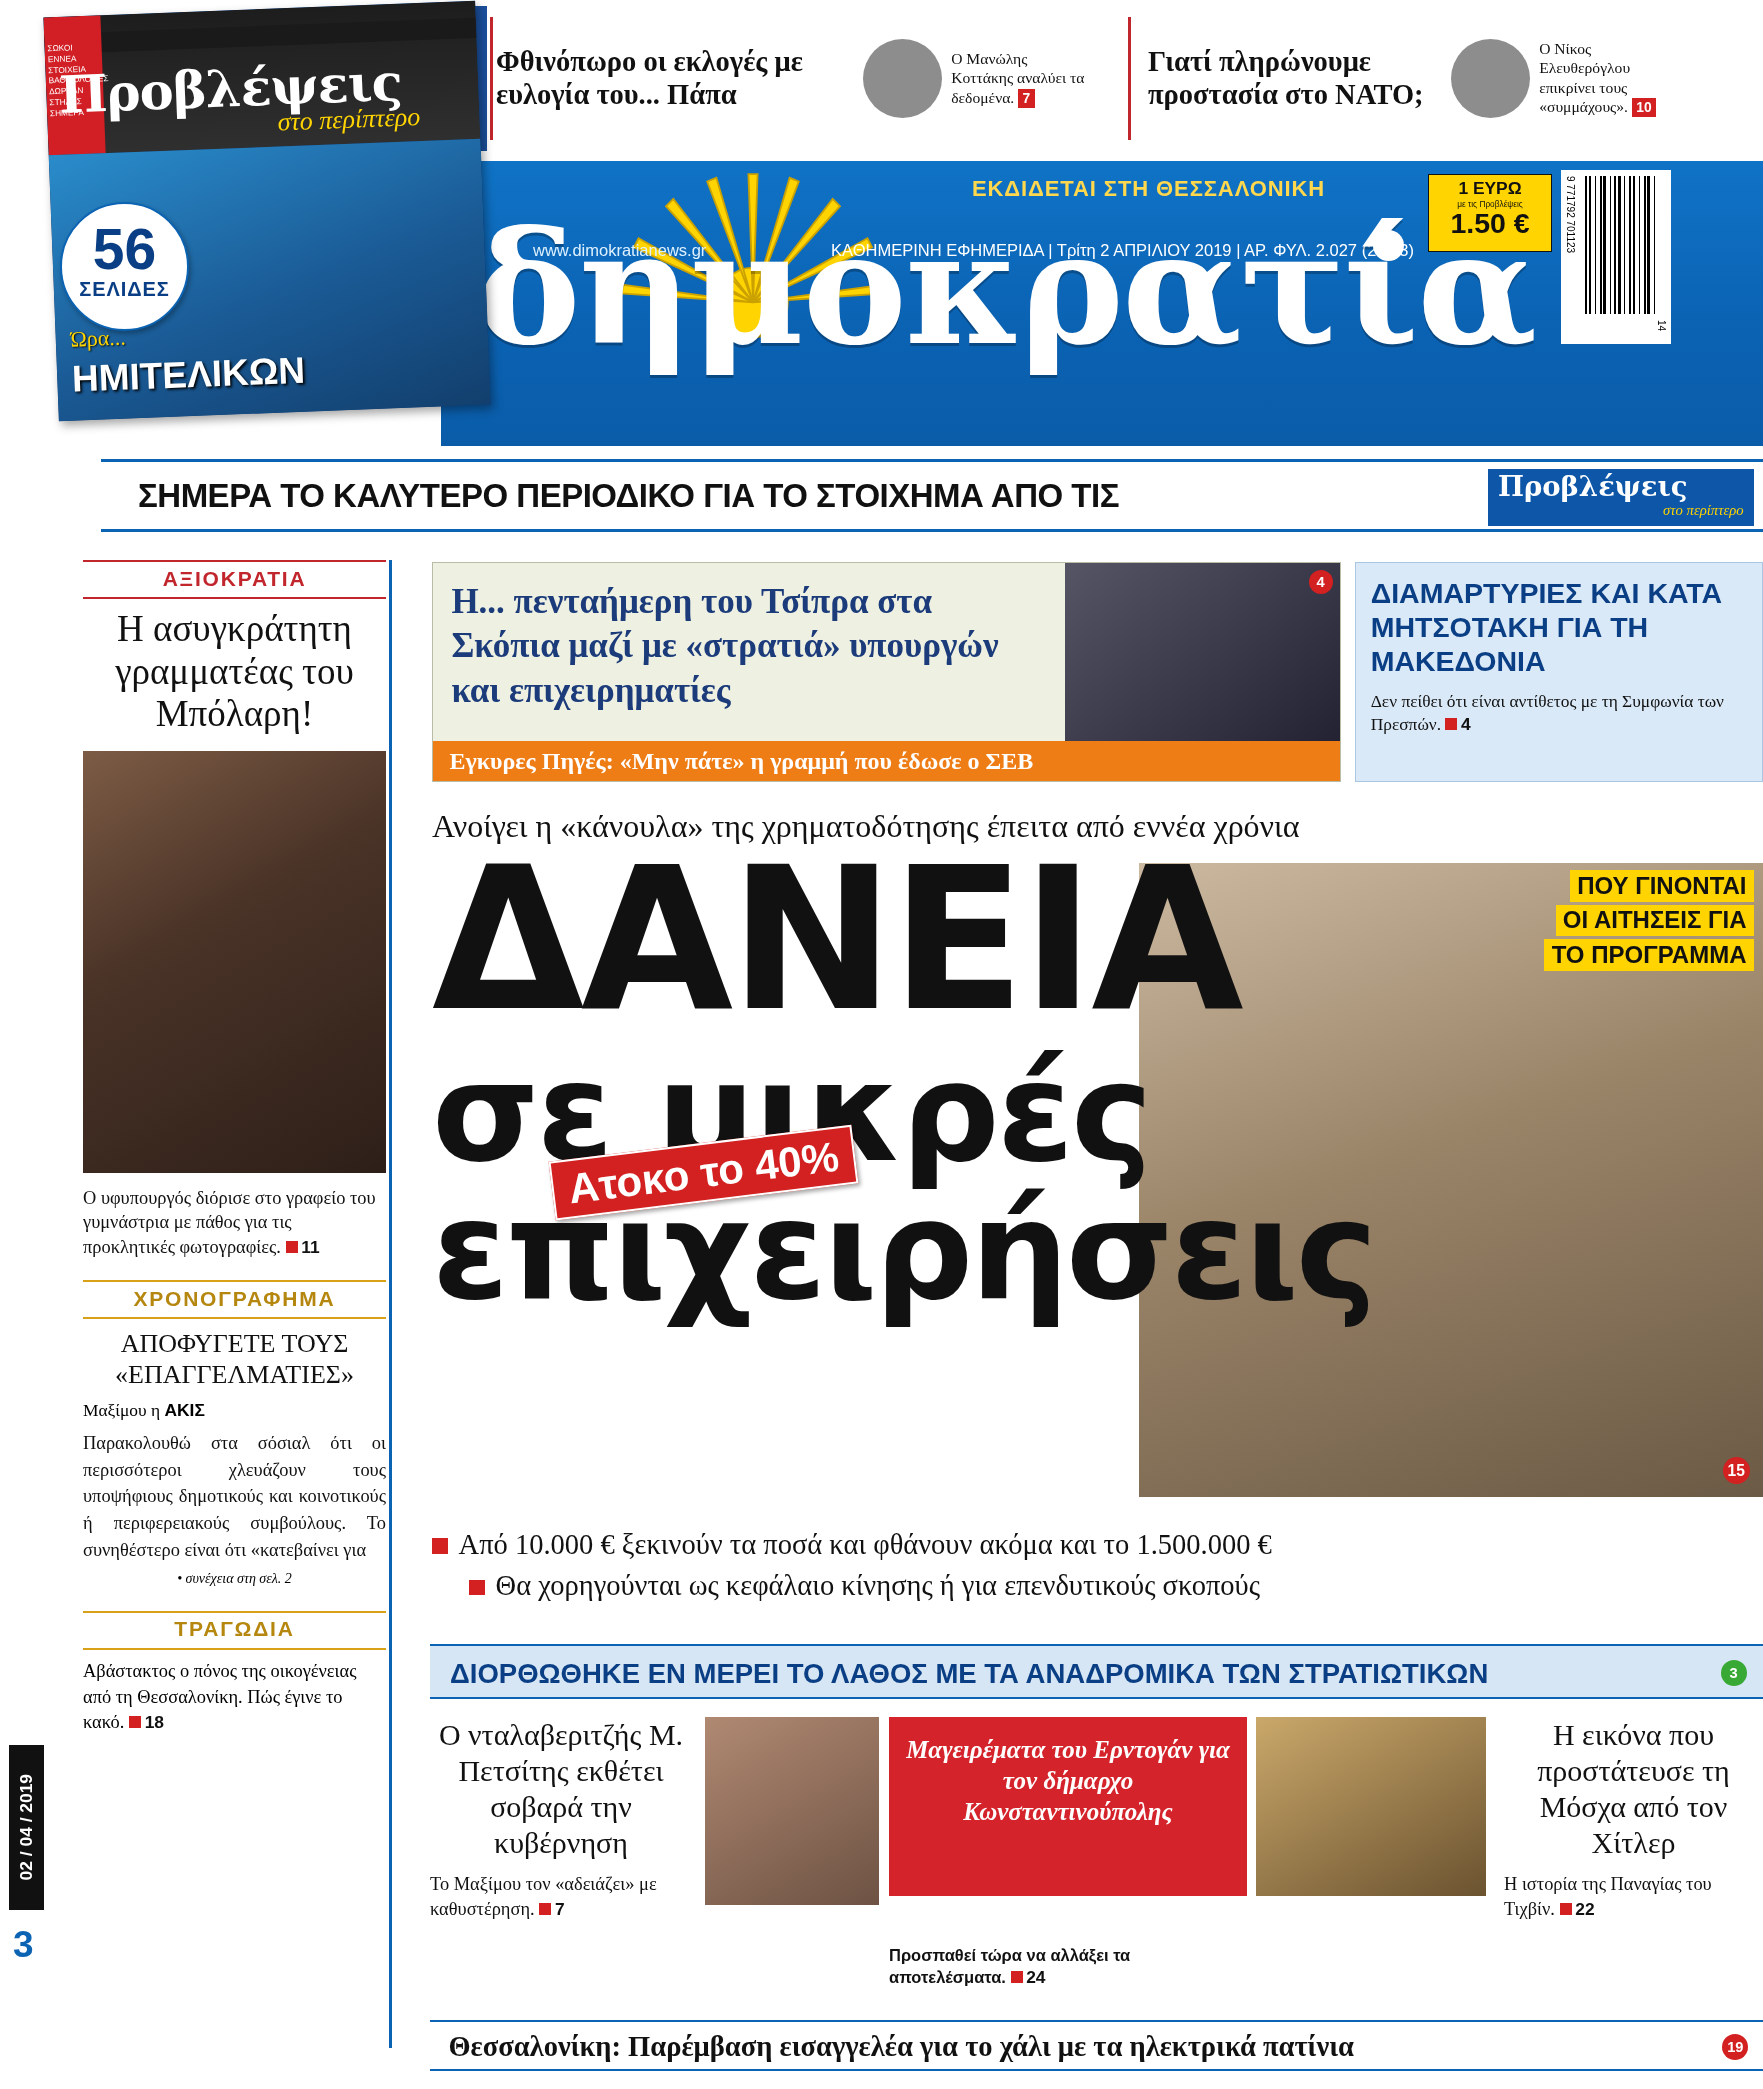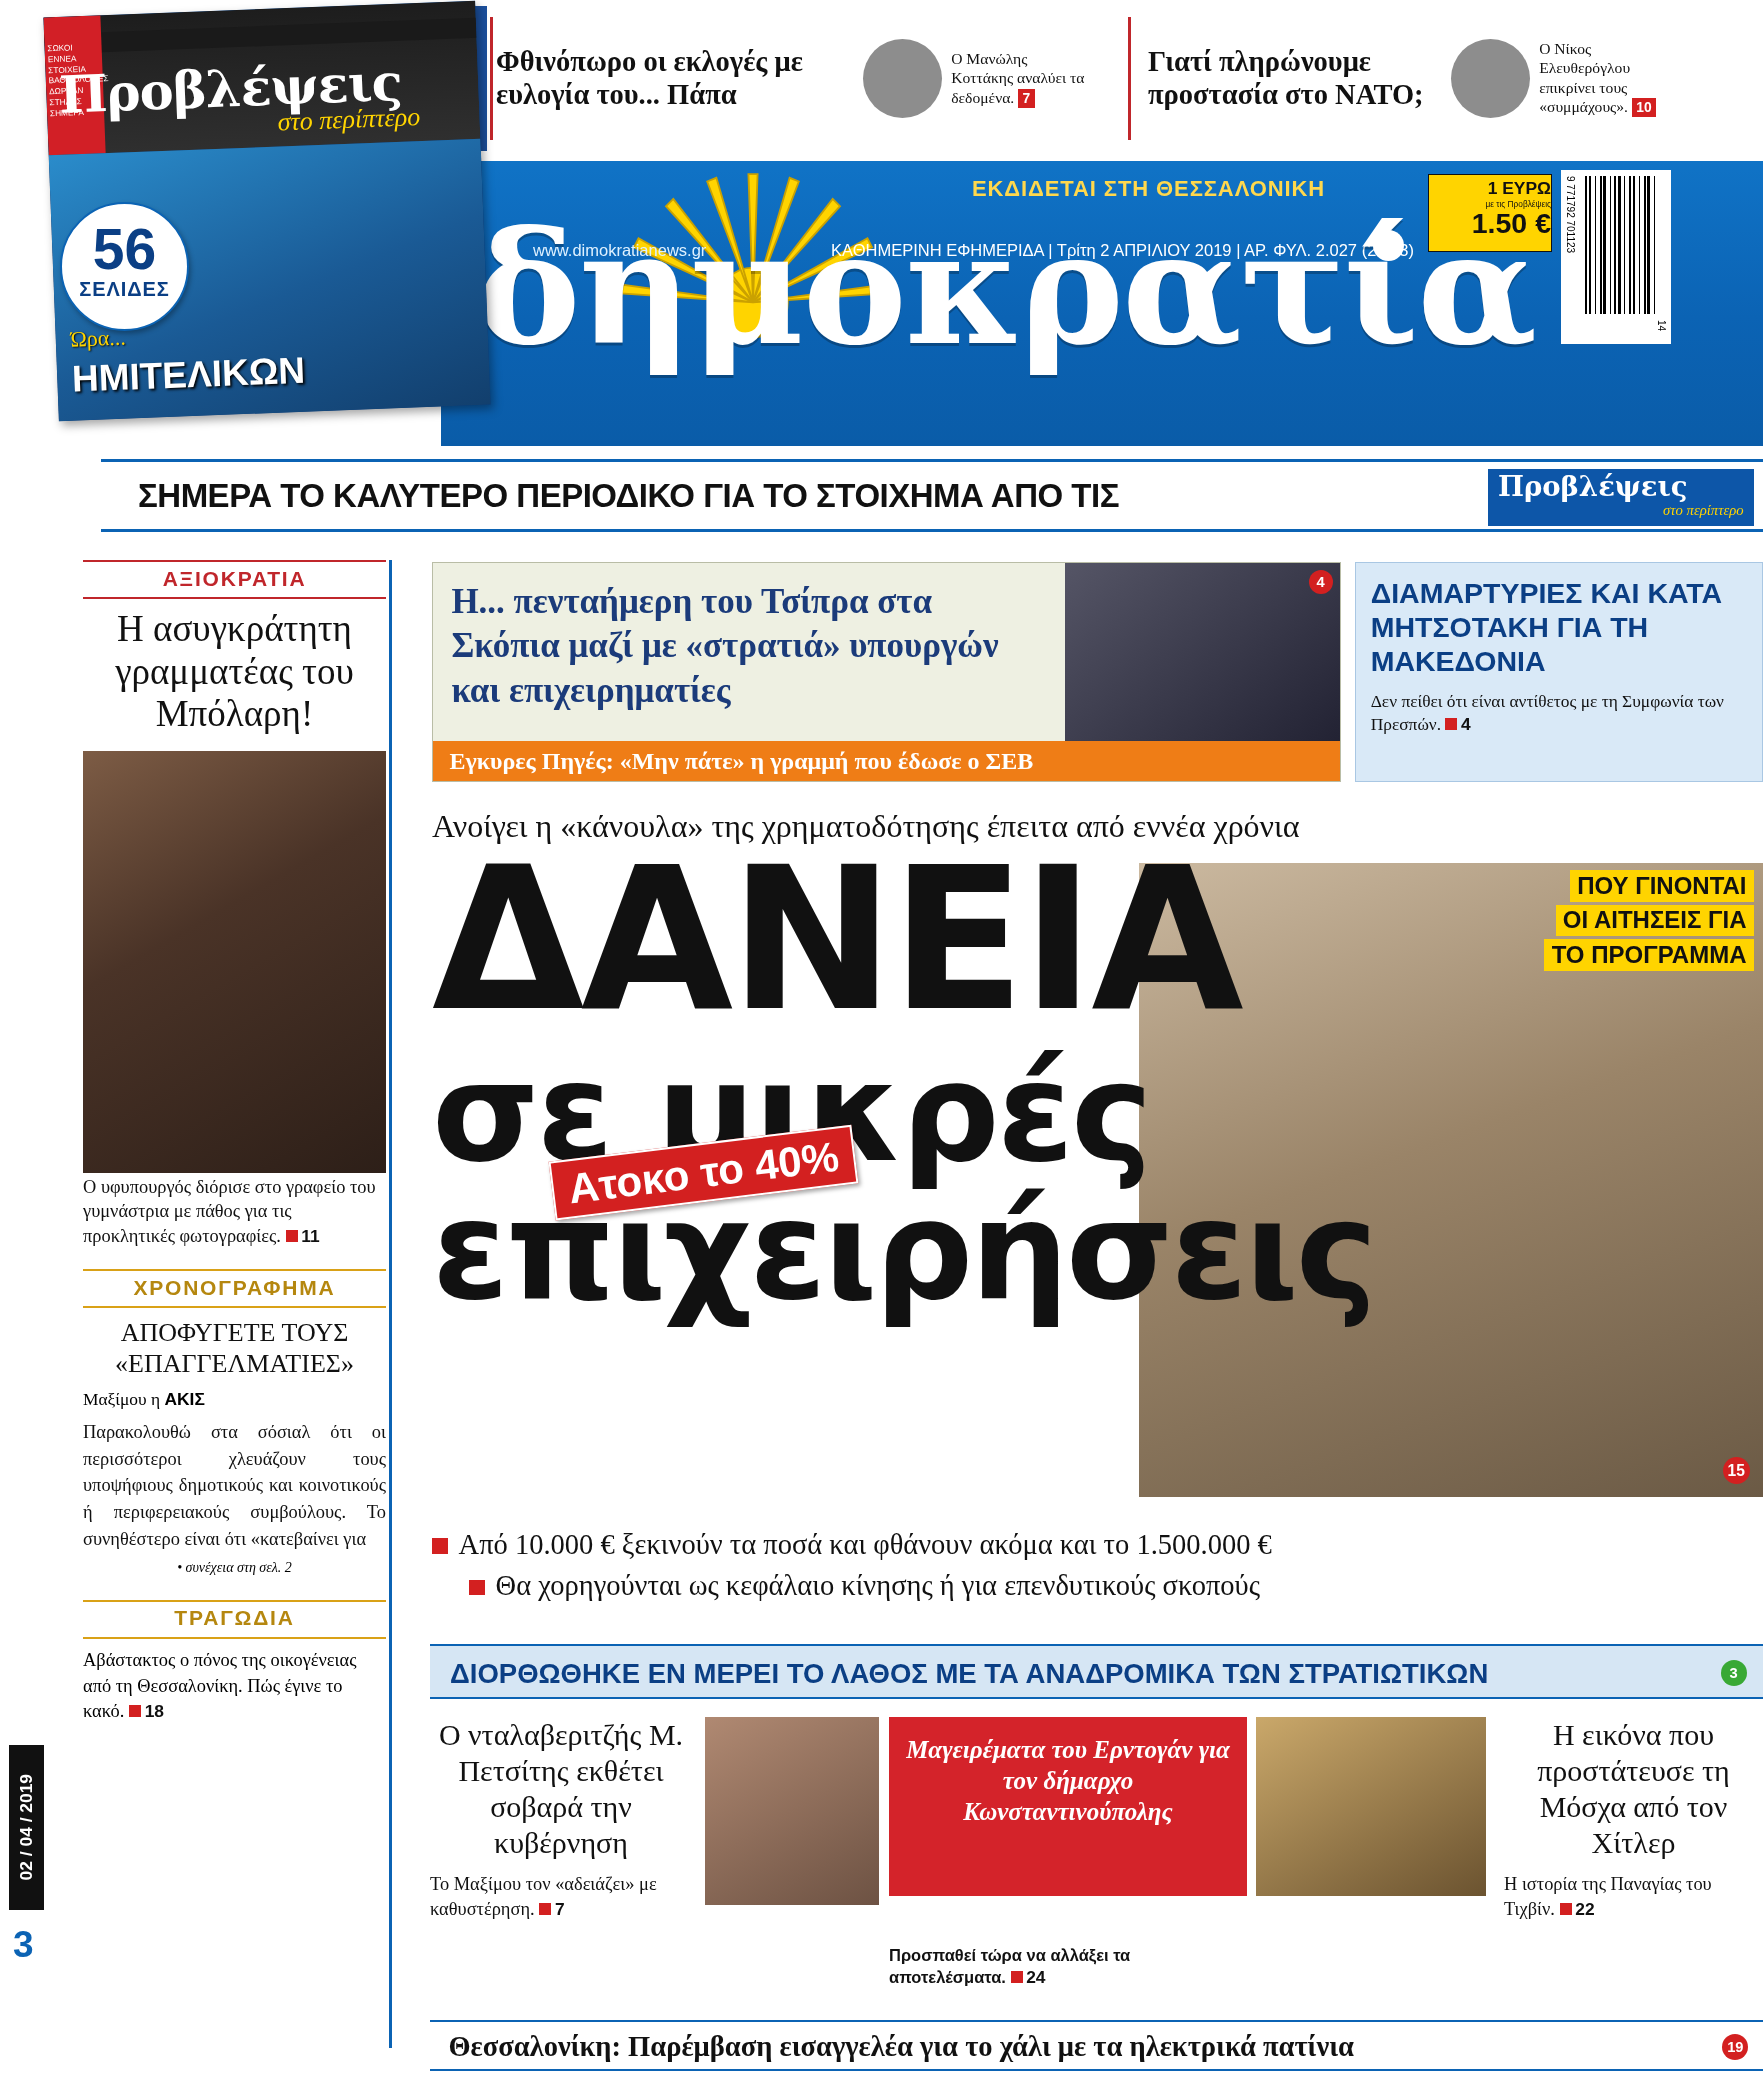--- a/index.html
+++ b/index.html
@@ -38,21 +38,21 @@
   .paper-title {
     position:absolute; left:441px; top:211px; width:1130px;
     text-align:center; color:#ffffff; font-family:"DejaVu Serif", serif;
     font-weight:bold; font-size:156px; line-height:1; letter-spacing:-1.8px;
     text-shadow:0 2.8px 0 rgba(0,0,0,.25);
   }
   .site { position:absolute; left:533px; top:241px; color:#dff1ff; font-family:"Liberation Sans",sans-serif; font-size:16.5px; }
   .issueinfo { position:absolute; left:831px; top:241px; color:#ffffff; font-family:"Liberation Sans",sans-serif; font-size:16.5px; }
   .thess { position:absolute; left:882px; top:176px; width:533px; text-align:center;
            color:#ffd84d; font-family:"Liberation Sans",sans-serif; font-weight:bold; font-size:22px; letter-spacing:0.9px; }
-  .pricebox { position:absolute; left:1428px; top:174px; width:124px; height:78px; background:#ffd400; border:1.8px solid #111; text-align:right; }
+  .pricebox { position:absolute; left:1428px; top:174px; width:124px; height:78px; background:#ffd400; border:1.8px solid #111; text-align:center; }
   .pricebox .e1 { font-family:"Liberation Sans",sans-serif; font-weight:bold; font-size:17.4px; color:#111; margin-top:2.8px; }
   .pricebox .e2 { font-family:"Liberation Sans",sans-serif; font-size:8.3px; color:#111; }
   .pricebox .e3 { font-family:"Liberation Sans",sans-serif; font-weight:bold; font-size:28.5px; color:#111; line-height:1; }
   .barcode { position:absolute; left:1561px; top:170px; width:110px; height:174px; background:#fff; padding:5.5px 3.7px; }
   .barcode .bars { width:100%; height:138px; background:repeating-linear-gradient(90deg,#000 0 1.8px,#fff 1.8px 3.7px,#000 3.7px 6.4px,#fff 6.4px 10px,#000 10px 11px,#fff 11px 14.7px); }
   .barcode .bcn { position:absolute; left:3.7px; top:5.5px; writing-mode:vertical-rl; font-family:"Liberation Sans",sans-serif; font-size:10px; }
   .dot { position:absolute; left:1373px; top:230px; width:31px; height:31px; border-radius:50%; background:#fff; }
 
   
   .promo { position:absolute; left:101px; top:459px; width:1662px; height:73px; background:#ffffff; border-top:3.7px solid #0b63b4; border-bottom:3.7px solid #0b63b4; }
@@ -81,21 +81,21 @@
   .spine .pn { position:absolute; left:3.7px; top:179px; font-family:"Liberation Sans",sans-serif; font-weight:bold; font-size:37px; color:#0b63b4; }
 
   
   .leftcol { position:absolute; left:83px; top:560px; width:303px; }
   .secthead { border-top:2.8px solid #c0262b; border-bottom:2.8px solid #c0262b; text-align:center; padding:4.6px 0 6.4px; margin-bottom:9.2px; }
   .secthead.gold { border-color:#d9a117; }
   .secthead .t { font-family:"Liberation Sans",sans-serif; font-weight:bold; font-size:21px; letter-spacing:1.8px; color:#c0262b; }
   .secthead.gold .t { color:#b5870f; }
   .lead-hd { font-family:"Liberation Serif",serif; font-size:37px; line-height:1.15; text-align:center; color:#111; margin:9.2px 0 14.7px; }
   .photo1 { width:303px; height:422px; background:linear-gradient(150deg,#7d5c45,#4a3327 40%,#2d1f18); position:relative; overflow:hidden; }
-  .cap { font-family:"Liberation Serif",serif; font-size:18.4px; line-height:1.35; color:#111; margin-top:2px; }
+  .cap { font-family:"Liberation Serif",serif; font-size:18.4px; line-height:1.35; color:#111; margin-top:13px; }
   .pgsq { display:inline-block; width:12px; height:12px; background:#d32020; margin-right:3.7px; }
   .pgnum { font-family:"Liberation Sans",sans-serif; font-weight:bold; font-size:17.4px; color:#111; }
   .chr-title { font-family:"Liberation Serif",serif; font-size:26px; line-height:1.2; text-align:center; color:#111; margin:9.2px 0 9.2px; }
   .chr-by { font-family:"Liberation Serif",serif; font-size:17.4px; text-align:left; margin:5.5px 0 9.2px; }
   .chr-by b { font-family:"Liberation Sans",sans-serif; }
   .chr-body { font-family:"Liberation Serif",serif; font-size:18.4px; line-height:1.45; text-align:justify; color:#111; }
   .chr-cont { font-family:"Liberation Serif",serif; font-style:italic; font-size:14px; text-align:center; margin-top:7.3px; }
   .trg-hd { font-family:"Liberation Serif",serif; font-size:29px; line-height:1.2; text-align:center; margin:9.2px 0 13px; }
   .trg-body { font-family:"Liberation Serif",serif; font-size:18.4px; line-height:1.4; }
 

